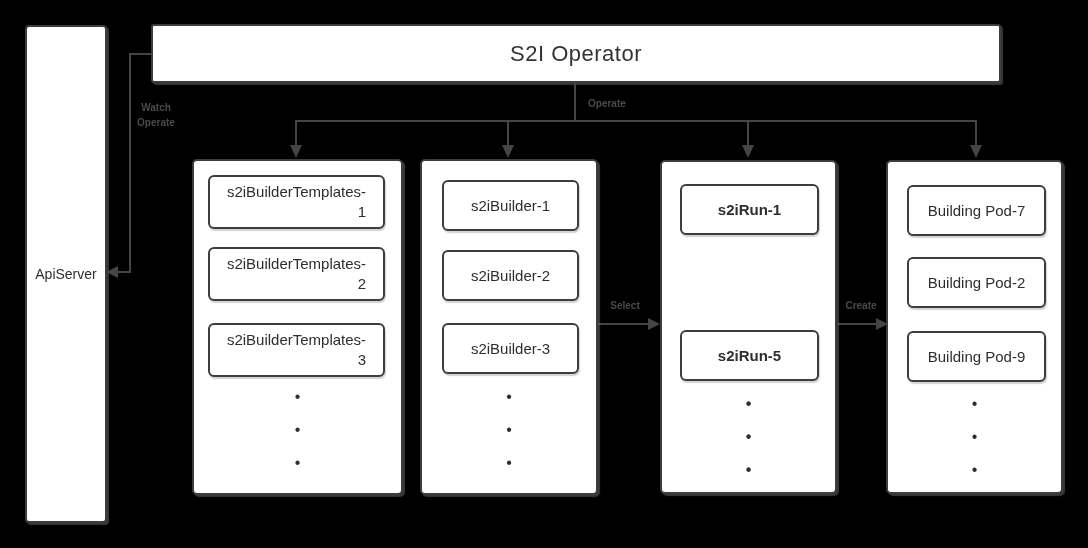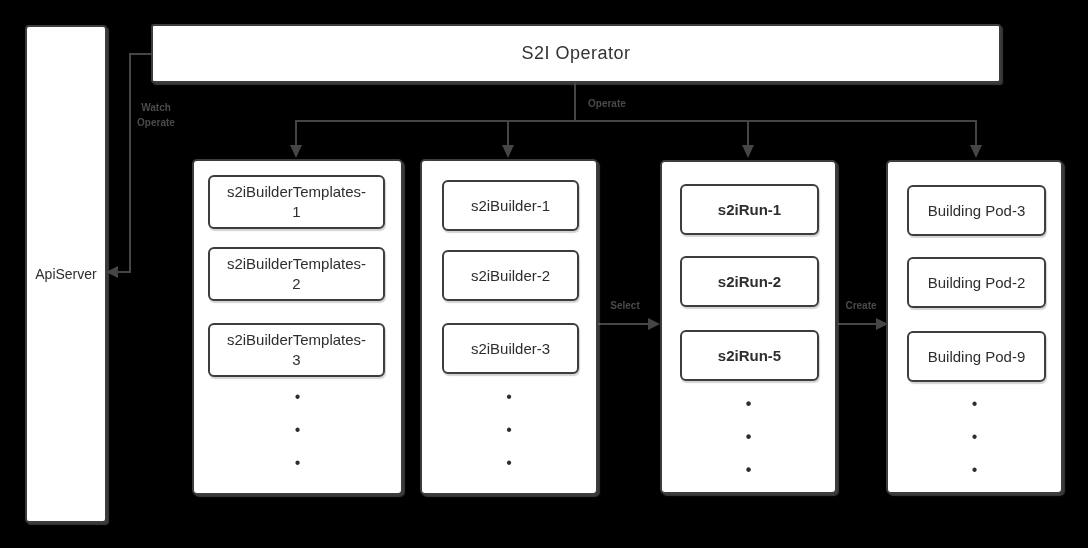--- a/index.html
+++ b/index.html
@@ -9,33 +9,33 @@
   }
   
   .node,.col,.item{
     box-sizing:border-box;position:absolute;background:var(--node-fill,#fff);
     border:2px solid var(--node-border,#3d3d3d);
     box-shadow:2px 2px 1px rgba(125,125,125,0.45);
   }
   .node{display:flex;align-items:center;justify-content:center;color:var(--node-text,#2e2e2e);}
   .apiserver{left:25px;top:25px;width:82px;height:498px;border-radius:4px;font-size:14px;}
   .operator{left:151px;top:24px;width:850px;height:59px;border-radius:3px;
-    font-size:18px;font-weight:500;color:#333;letter-spacing:.5px;}
+    font-size:22px;font-weight:500;color:#333;letter-spacing:.5px;}
   
   .col{border-radius:5px;}
   .col1{left:192px;top:159px;width:211px;height:336px;}
   .col2{left:420px;top:159px;width:178px;height:336px;}
   .col3{left:660px;top:160px;width:177px;height:334px;font-weight:bold;}
   .col4{left:886px;top:160px;width:177px;height:334px;}
   .item{
     border-radius:6px;display:flex;align-items:center;justify-content:center;
     font-size:15px;color:var(--node-text,#2e2e2e);text-align:center;
     white-space:pre-line;line-height:20px;box-shadow:1px 2px 1px rgba(130,130,130,0.35);
   }
-  .col1 .item{left:14px;width:177px;height:54px;}
+  .col1 .item{left:14px;width:177px;height:54px;text-align:right;}
   .col1 .i1{top:14px}.col1 .i2{top:86px}.col1 .i3{top:162px}
   .col2 .item{left:20px;width:137px;height:51px;}
   .col2 .i1{top:19px}.col2 .i2{top:89px}.col2 .i3{top:162px}
   .col3 .item{left:18px;width:139px;height:51px;}
   .col3 .i1{top:22px}.col3 .i2{top:94px}.col3 .i3{top:168px}
   .col4 .item{left:19px;width:139px;height:51px;}
   .col4 .i1{top:23px}.col4 .i2{top:95px}.col4 .i3{top:169px}
   .dots{position:absolute;left:0;right:0;display:flex;flex-direction:column;
     align-items:center;gap:23px;}
   .col1 .dots,.col2 .dots{top:231px;}
@@ -113,31 +113,30 @@
     <div class="item i3">s2iBuilder-3</div>
     <div class="dots">
       <span class="dot">•</span>
       <span class="dot">•</span>
       <span class="dot">•</span>
     </div>
   </div>
 
   <div class="col col3">
     <div class="item i1">s2iRun-1</div>
-    <div class="item i2">s2iRun-2</div>
     <div class="item i3">s2iRun-5</div>
     <div class="dots">
       <span class="dot">•</span>
       <span class="dot">•</span>
       <span class="dot">•</span>
     </div>
   </div>
 
   <div class="col col4">
-    <div class="item i1">Building Pod-3</div>
+    <div class="item i1">Building Pod-7</div>
     <div class="item i2">Building Pod-2</div>
     <div class="item i3">Building Pod-9</div>
     <div class="dots">
       <span class="dot">•</span>
       <span class="dot">•</span>
       <span class="dot">•</span>
     </div>
   </div>
 
 </div>

